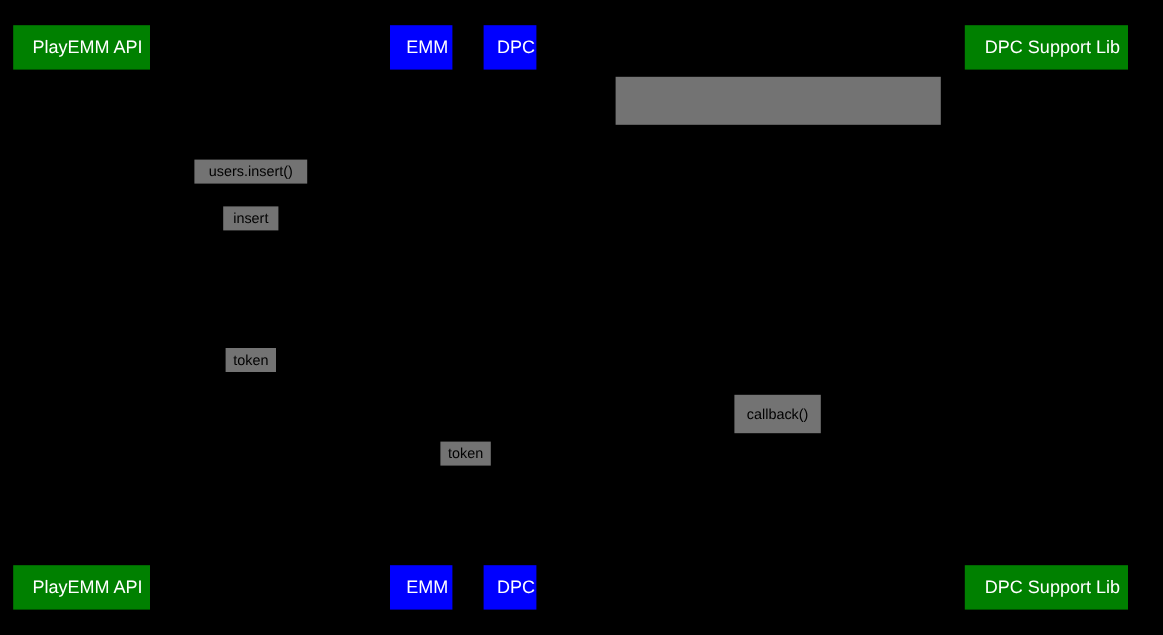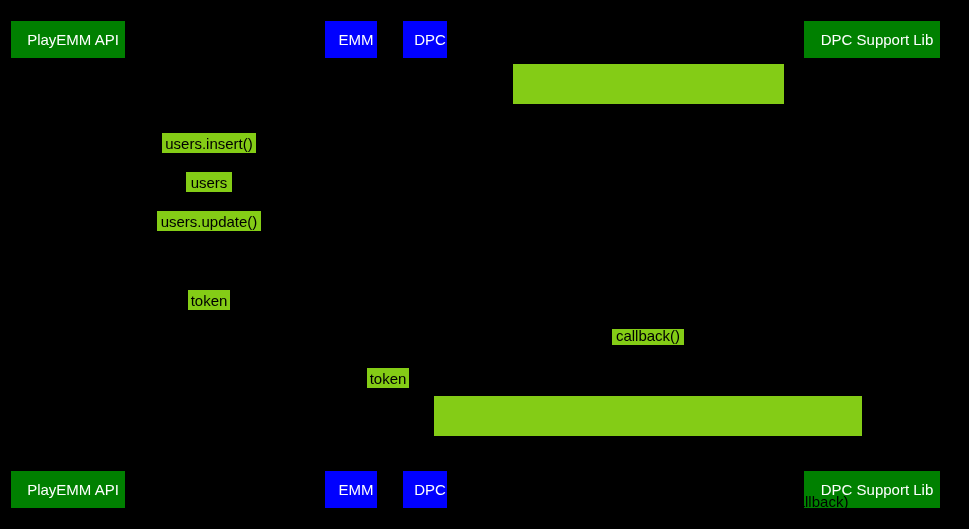--- a/index.html
+++ b/index.html
@@ -25,29 +25,29 @@
     line-height: 1;
     white-space: nowrap;
     box-sizing: border-box;
     padding-left: 10px;
   }
   .participant.green { background: #008000; }
   .participant.blue  { background: #0000ff; text-align: center; }
 
   .msg-label {
     position: absolute;
-    background: #84cc16;
+    background: #737373;
     color: #000000;
-    font-size: 15px;
+    font-size: 12px;
     line-height: 19px;
     text-align: center;
     white-space: pre;
     box-sizing: border-box;
     display: flex;
-    align-items: flex-end;
+    align-items: center;
     justify-content: center;
   }
   .msg-label.two-line {
     display: block;
     padding-top: 1px;
   }
   .msg-label .l1 { display: block; text-align: center; }
   .msg-label .l2 { display: block; text-align: center; }
 
   .lifeline {
@@ -95,38 +95,31 @@
   <div class="msg-label two-line" style="left: 513px; top: 64px; width: 271px; height: 40px;">
     <span class="l1">androidForWorkAccountSupport</span>
     <span class="l2">.ensureWorkingEnvironment(callback)</span>
   </div>
 
   <div class="msg-label" style="left: 162px; top: 133px; width: 94px; height: 20px;">
     <span>users.insert()</span>
   </div>
 
   <div class="msg-label" style="left: 186px; top: 172px; width: 46px; height: 20px;">
-    <span>users</span>
+    <span>insert</span>
   </div>
 
-  <div class="msg-label" style="left: 157px; top: 211px; width: 104px; height: 20px;">
-    <span>users.update()</span>
-  </div>
 
 
   <div class="msg-label" style="left: 188px; top: 290px; width: 42px; height: 20px;">
     <span>token</span>
   </div>
 
-  <div class="msg-label" style="left: 612px; top: 329px; width: 72px; height: 16px;">
+  <div class="msg-label" style="left: 612px; top: 329px; width: 72px; height: 32px;">
     <span>callback()</span>
   </div>
 
   <div class="msg-label" style="left: 367px; top: 368px; width: 42px; height: 20px;">
     <span>token</span>
   </div>
 
-  <div class="msg-label two-line" style="left: 434px; top: 396px; width: 428px; height: 40px;">
-    <span class="l1">androidForWorkAccountSupport</span>
-    <span class="l2">.addAndroidForWorkAccount(token, accountAddedCallback)</span>
-  </div>
 
 </div>
 
 </body></html>

